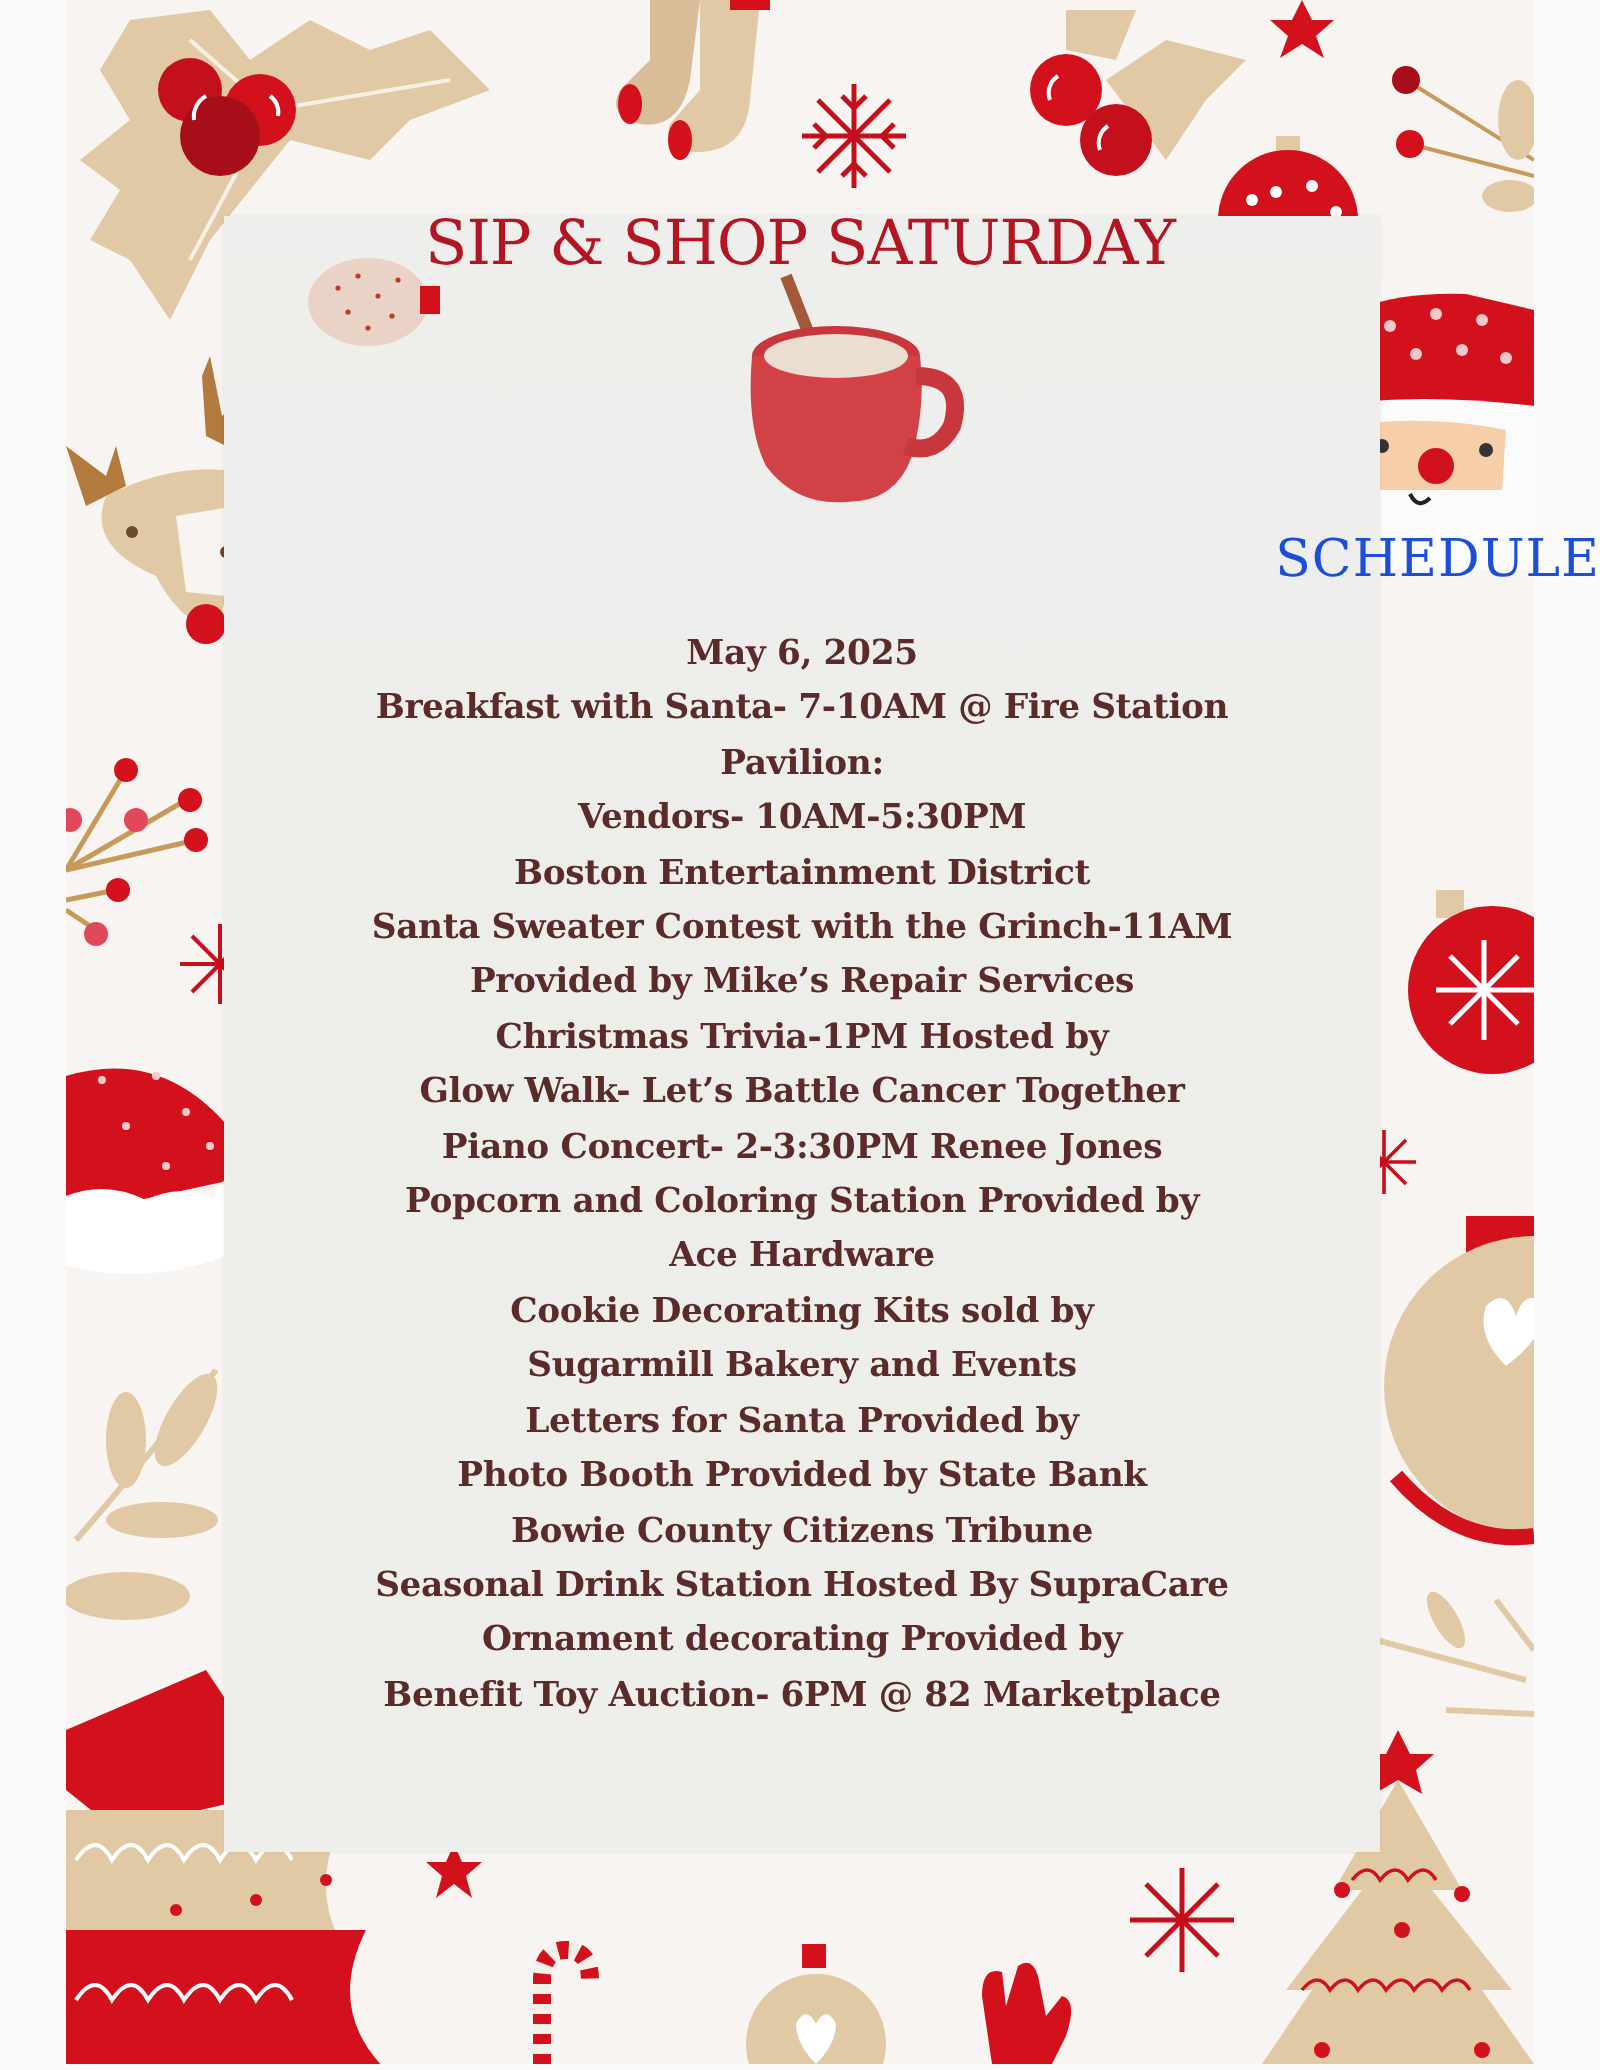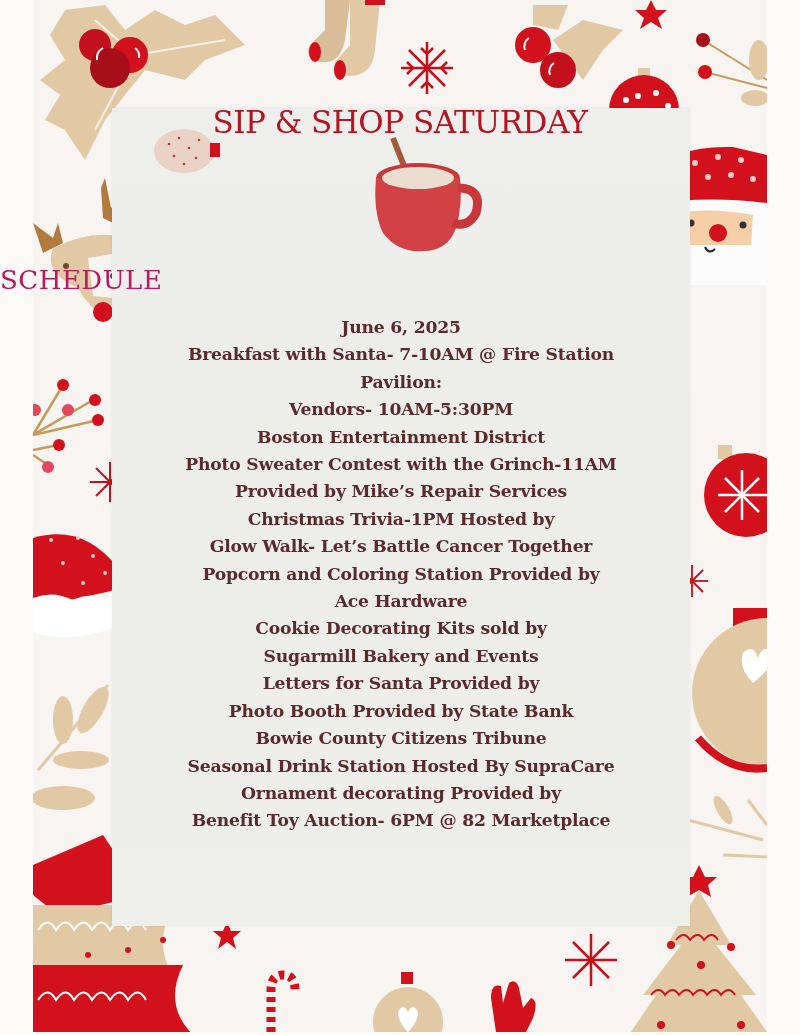--- a/index.html
+++ b/index.html
@@ -24,21 +24,21 @@
       position: absolute; left: 0; right: 0; top: 104px;
       text-align: center;
       font-family: "DejaVu Serif", serif;
       font-size: 31px; letter-spacing: -0.5px;
       color: #b31522;
       font-variant: small-caps;
     }
     .mug { position: absolute; left: 368px; top: 133px; width: 116px; height: 122px; }
     .schedule-heading {
       position: absolute; left: 0; right: 0; top: 265px;
-      text-align: left; font-size: 26px; color: #be185d;
+      text-align: right; font-size: 26px; color: #1d4ed8;
       letter-spacing: 0.5px;
     }
     .lines {
       position: absolute; left: 112px; width: 578px; top: 314px;
       text-align: center;
     }
     .line {
       font-family: "DejaVu Serif", serif;
       font-weight: bold; font-size: 17.2px; line-height: 27.4px;
       color: #5b2a2b;
@@ -316,29 +316,30 @@
   <path d="M25 5 L38 38" stroke="#a45a3a" stroke-width="6"></path>
   <ellipse cx="50" cy="45" rx="42" ry="15" fill="#c8373c"></ellipse>
   <path d="M8 45 Q5 80 15 100 Q30 120 55 118 Q80 118 88 95 Q95 70 92 45 Z" fill="#d14146"></path>
   <ellipse cx="50" cy="45" rx="36" ry="11" fill="#ebddd0"></ellipse>
   <path d="M90 55 Q115 55 108 80 Q100 95 85 90" stroke="#c8373c" stroke-width="9" fill="none"></path>
 </svg>
 
 <div class="schedule-heading">SCHEDULE</div>
 
 <div class="lines">
-  <div class="line">June 6, 2025</div>
+  <div class="line">May 6, 2025</div>
   <div class="line">Breakfast with Santa- 7-10AM @ Fire Station</div>
   <div class="line">Pavilion:</div>
   <div class="line">Vendors- 10AM-5:30PM</div>
   <div class="line">Boston Entertainment District</div>
-  <div class="line">Photo Sweater Contest with the Grinch-11AM</div>
+  <div class="line">Santa Sweater Contest with the Grinch-11AM</div>
   <div class="line">Provided by Mike’s Repair Services</div>
   <div class="line">Christmas Trivia-1PM Hosted by</div>
   <div class="line">Glow Walk- Let’s Battle Cancer Together</div>
+  <div class="line">Piano Concert- 2-3:30PM Renee Jones</div>
   <div class="line">Popcorn and Coloring Station Provided by</div>
   <div class="line">Ace Hardware</div>
   <div class="line">Cookie Decorating Kits sold by</div>
   <div class="line">Sugarmill Bakery and Events</div>
   <div class="line">Letters for Santa Provided by</div>
   <div class="line">Photo Booth Provided by State Bank</div>
   <div class="line">Bowie County Citizens Tribune</div>
   <div class="line">Seasonal Drink Station Hosted By SupraCare</div>
   <div class="line">Ornament decorating Provided by</div>
   <div class="line">Benefit Toy Auction- 6PM @ 82 Marketplace</div>

